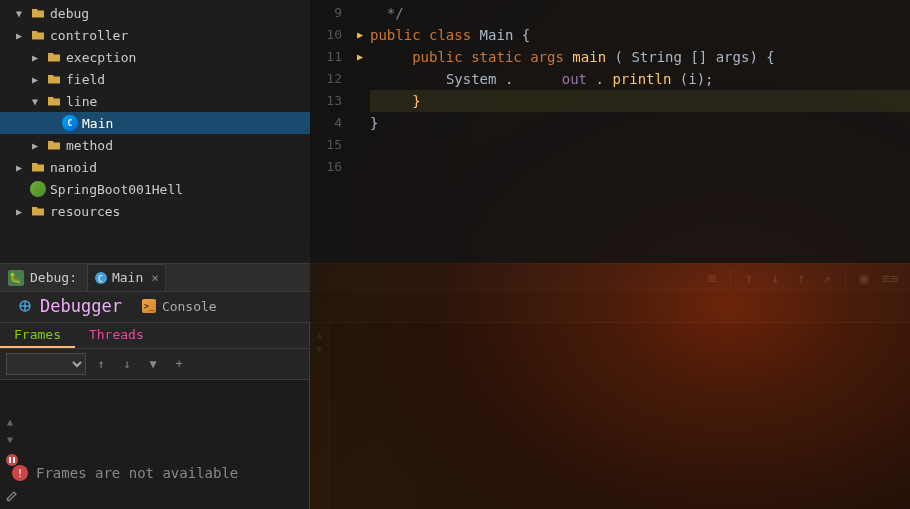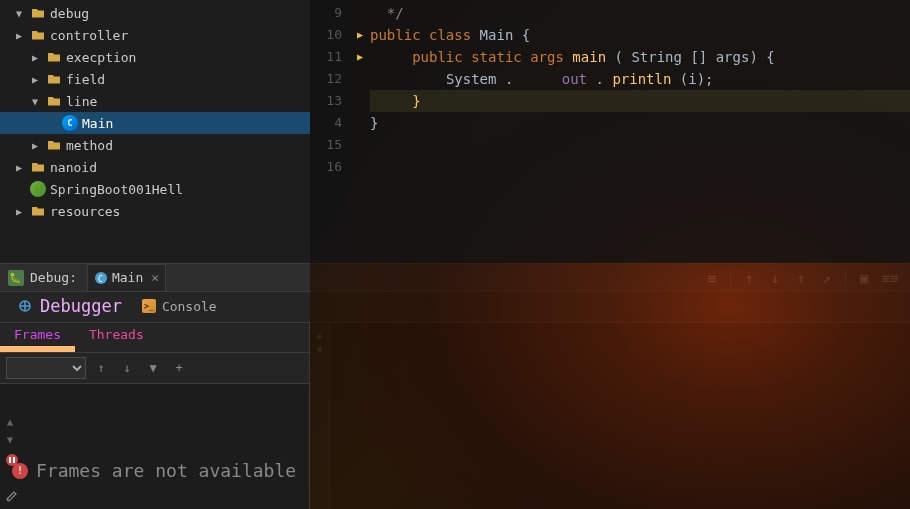--- a/index.html
+++ b/index.html
@@ -309,22 +309,22 @@
 
     .panel-tab {
       padding: 4px 14px;
       font-size: 13px;
       cursor: pointer;
       color: #ec4899;
       border-bottom: 2px solid transparent;
     }
 
     .panel-tab.active {
-      color: #d946ef;
-      border-bottom: 6px solid #fdba74;
+      color: #84cc16;
+      border-bottom: 2px solid #fdba74;
     }
 
     .frames-toolbar {
       display: flex;
       align-items: center;
       padding: 4px 6px;
       gap: 4px;
       border-bottom: 1px solid #3c3c3c;
       background: #252525;
     }
@@ -377,21 +377,21 @@
       display: flex;
       align-items: center;
       justify-content: center;
       font-size: 10px;
       color: white;
       flex-shrink: 0;
     }
 
     .frames-empty-text {
       color: #888;
-      font-size: 18px;
+      font-size: 14px;
     }
 
     .variables-panel {
       flex: 1;
       display: flex;
       flex-direction: column;
       overflow: hidden;
     }
 
     .scroll-arrow {

